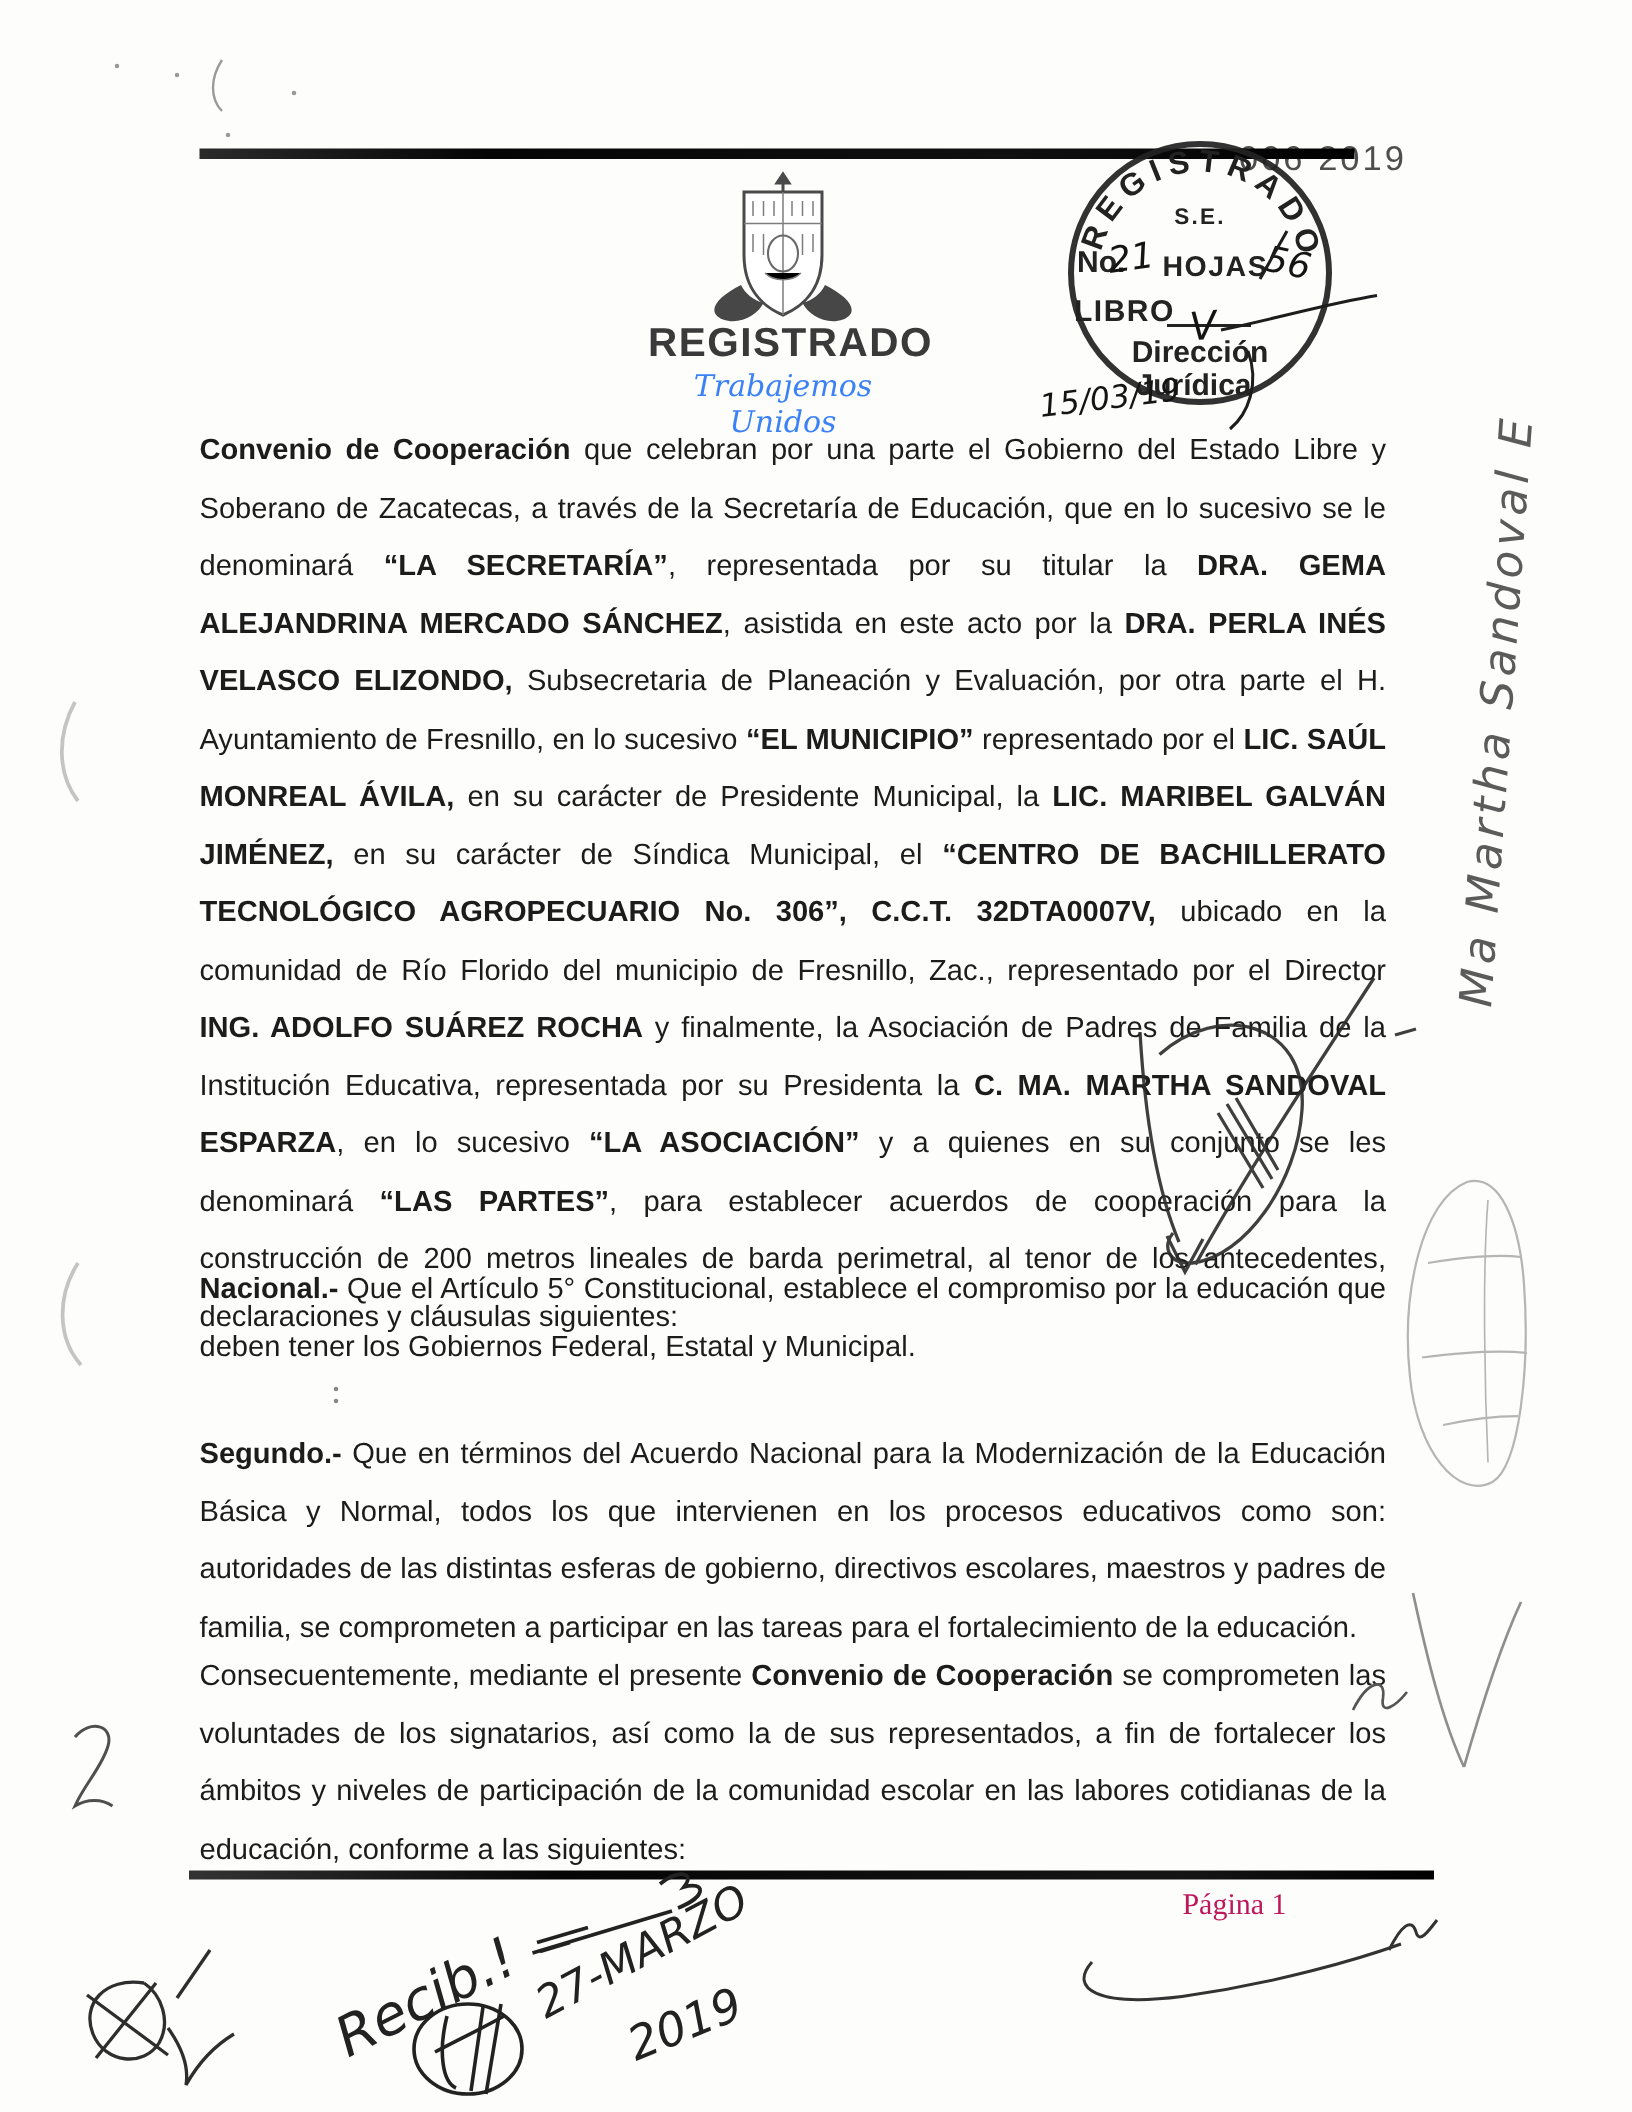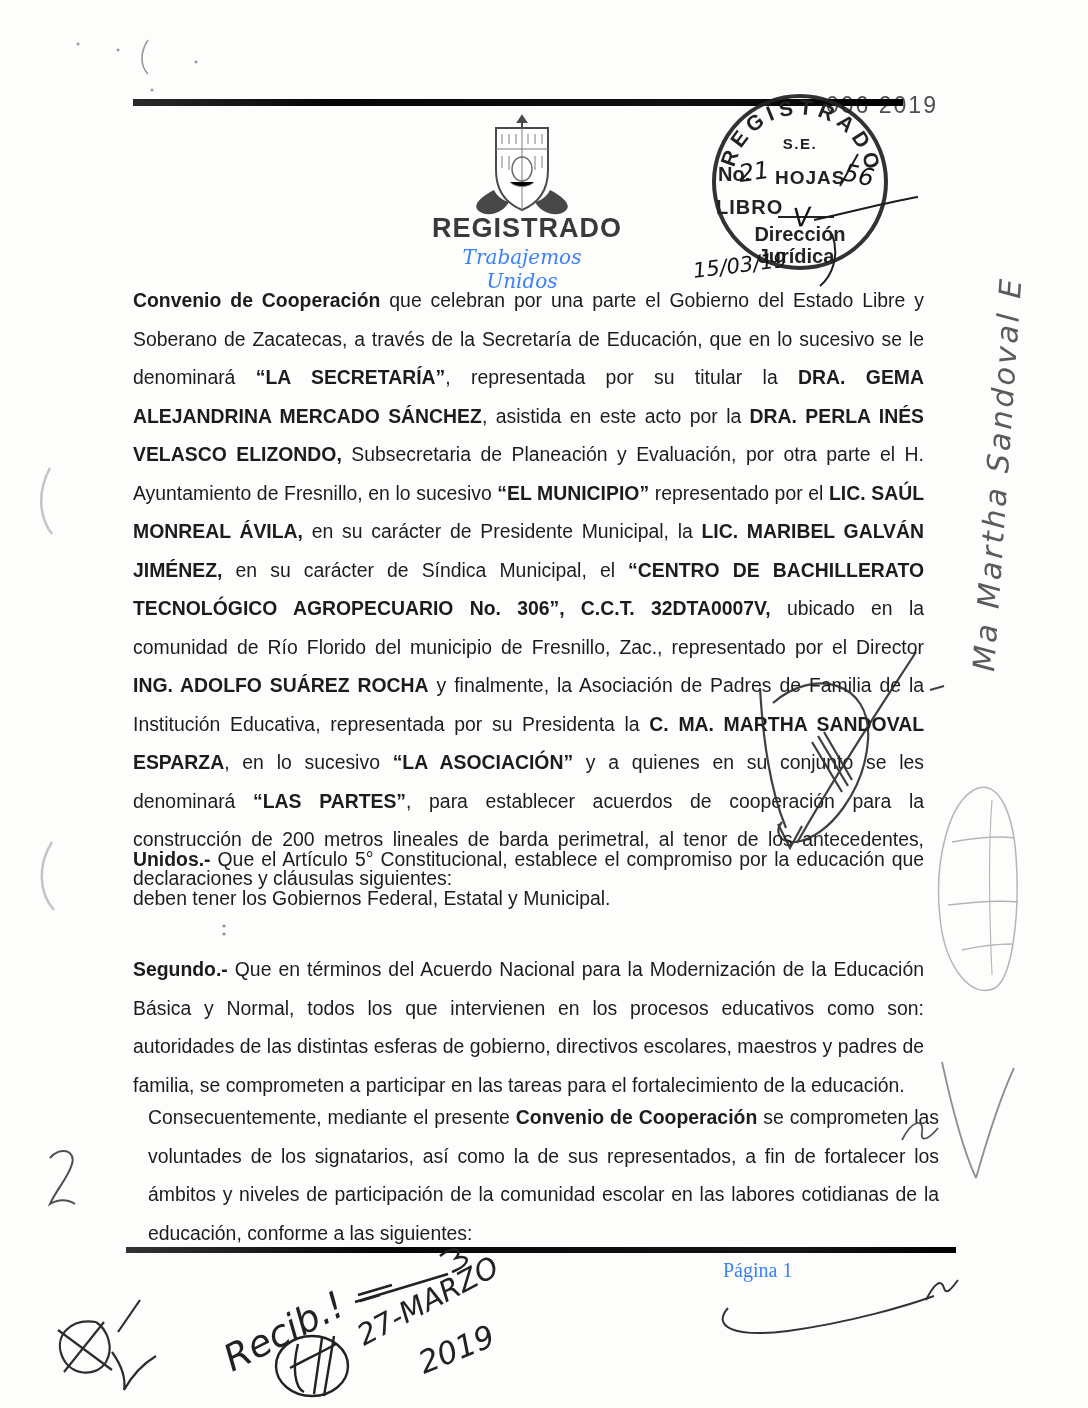--- a/index.html
+++ b/index.html
@@ -21,28 +21,28 @@
   .motto{font-family:"DejaVu Serif",serif;font-style:italic;font-size:20px;color:#3b82f6;margin-top:1px;}
   .stamp{position:absolute;left:682px;top:86px;}
   .body-text{
     position:absolute;left:133px;width:791px;
     font-size:19.4px;line-height:38.5px;text-align:justify;color:#1c1c1c;
   }
   .body-text b{font-weight:700;}
   .p1{top:281px;}
   .p2{top:840px;}
   .p3{top:925px;margin-top:25px;}
-  .p4{top:1098px;margin-left:15px;}
+  .p4{top:1098px;}
   .heading{
     position:absolute;left:133px;top:777px;width:791px;text-align:center;
     font-weight:700;font-size:20px;letter-spacing:7px;color:#161616;
   }
   .page-number{
-    position:absolute;left:723px;top:1259px;width:200px;text-align:left;
-    font-family:"Liberation Serif",serif;font-size:20px;color:#3b82f6;
+    position:absolute;left:723px;top:1259px;width:200px;text-align:center;
+    font-family:"Liberation Serif",serif;font-size:20px;color:#be185d;
   }
   .ink{position:absolute;left:0;top:0;pointer-events:none;}
   .hw{font-family:"DejaVu Sans",sans-serif;font-style:italic;}
 </style>
 </head>
 <body>
 
 <div class="page">
 
   <div class="doc-number">006 2019</div>
@@ -96,21 +96,21 @@
       <text x="12" y="192" font-size="21" transform="rotate(-7 12 192)">15/03/19</text>
     </g>
     <g stroke="#1d1d1d" stroke-width="2" fill="none">
       <path d="M 176 68 L 158 100"></path>
       <path d="M 132 134 C 170 126 205 116 236 111"></path>
       <path d="M 150 148 C 158 170 150 190 138 200"></path>
     </g>
   </svg>
 
   <div class="body-text p1"><b>Convenio de Cooperación</b><span> que celebran por una parte el Gobierno del Estado Libre y Soberano de Zacatecas, a través de la Secretaría de Educación, que en lo sucesivo  se le denominará </span><b>“LA SECRETARÍA”</b><span>, representada por su titular la </span><b>DRA. GEMA ALEJANDRINA MERCADO SÁNCHEZ</b><span>, asistida en este acto por la </span><b>DRA.  PERLA INÉS VELASCO ELIZONDO,</b><span> Subsecretaria de Planeación y Evaluación, por otra parte el H.  Ayuntamiento  de Fresnillo, en lo sucesivo </span><b>“EL MUNICIPIO”</b><span> representado por el </span><b>LIC. SAÚL MONREAL ÁVILA,</b><span> en su carácter de Presidente Municipal, la  </span><b>LIC. MARIBEL GALVÁN JIMÉNEZ,</b><span> en su carácter de Síndica Municipal, el </span><b>“CENTRO DE BACHILLERATO TECNOLÓGICO AGROPECUARIO No. 306”, C.C.T. 32DTA0007V,</b><span> ubicado en la comunidad de Río Florido del municipio de Fresnillo, Zac., representado por el Director </span><b>ING. ADOLFO SUÁREZ ROCHA</b><span> y finalmente, la Asociación de Padres de Familia de la Institución Educativa, representada por su Presidenta la </span><b>C. MA. MARTHA SANDOVAL ESPARZA</b><span>, en lo sucesivo </span><b>“LA ASOCIACIÓN”</b><span> y a quienes en su conjunto se les denominará </span><b>“LAS PARTES”</b><span>, para establecer acuerdos de cooperación  para la construcción de 200 metros lineales de barda perimetral, al tenor de los antecedentes, declaraciones y cláusulas siguientes:</span></div>
-  <div class="body-text p2"><b>Unidos.-</b><span> Que el Artículo 5° Constitucional, establece el compromiso por la educación que deben tener los Gobiernos Federal, Estatal y Municipal.</span></div>
+  <div class="body-text p2"><b>Nacional.-</b><span> Que el Artículo 5° Constitucional, establece el compromiso por la educación que deben tener los Gobiernos Federal, Estatal y Municipal.</span></div>
   <div class="body-text p3"><b>Segundo.-</b><span> Que en términos del Acuerdo Nacional para la Modernización de la Educación Básica y Normal, todos los que intervienen en los procesos educativos como son: autoridades de las distintas esferas de gobierno, directivos escolares, maestros y padres de familia, se comprometen a participar en las tareas para el fortalecimiento de la educación.</span></div>
   <div class="body-text p4"><span>Consecuentemente, mediante el presente </span><b>Convenio de Cooperación</b><span> se comprometen las voluntades de los signatarios, así como la de sus representados, a fin de fortalecer los ámbitos y niveles de participación de la comunidad escolar en las labores cotidianas de la educación, conforme a las siguientes:</span></div>
 
   <div class="rule rule-bottom"></div>
   <div class="page-number">Página 1</div>
 
   <svg class="ink" width="1088" height="1408" viewBox="0 0 1088 1408">
 
     <text class="hw" transform="translate(994,672) rotate(-86)" font-size="30" letter-spacing="3" fill="#333" opacity="0.8">Ma Martha Sandoval E</text>
 

